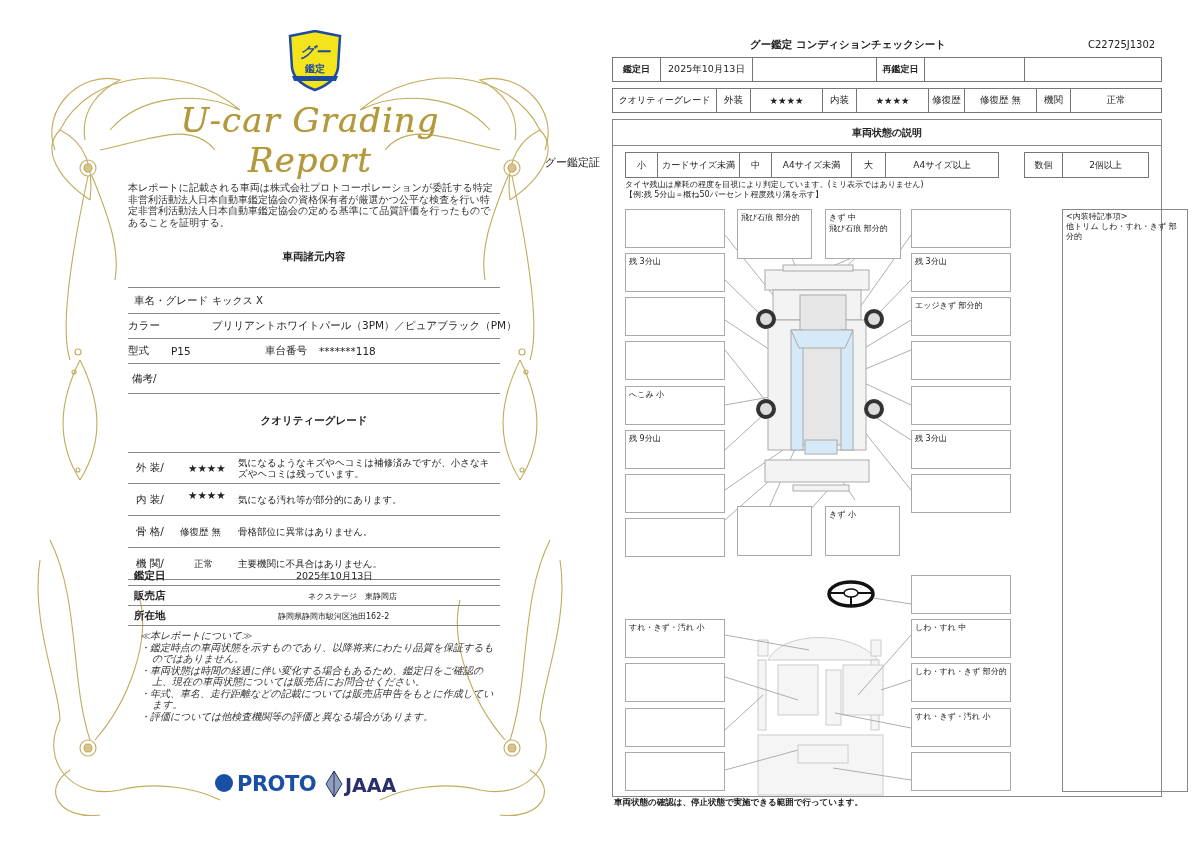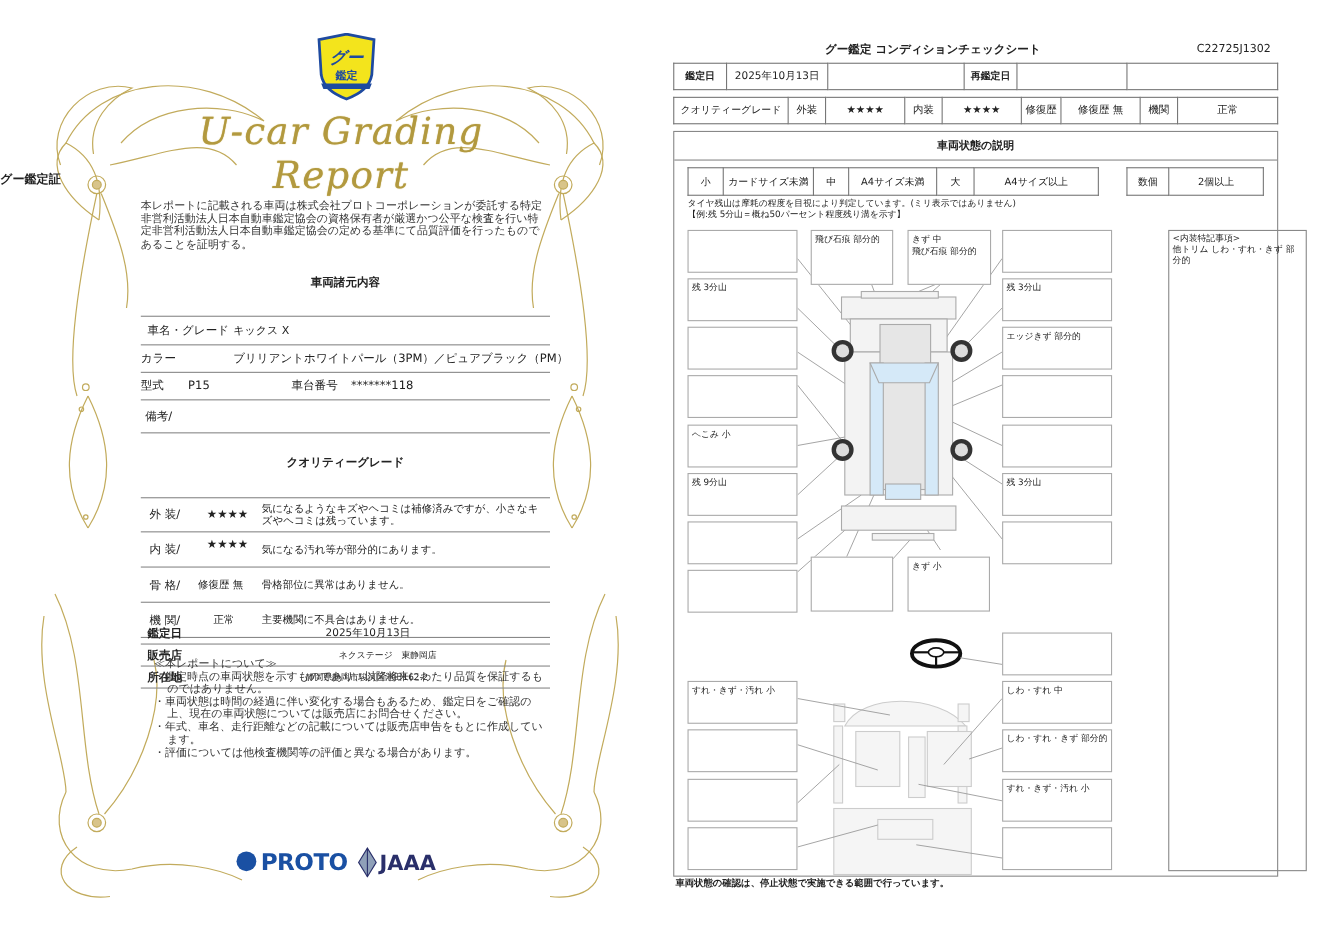--- a/index.html
+++ b/index.html
@@ -6,28 +6,28 @@
   html, body { width: 1200px; height: 848px; background: #fff; overflow: hidden; }
   body { position: relative; font-family: "DejaVu Sans", "Liberation Sans", sans-serif; color: #222; }
 
   
   #cert { position: absolute; left: 0; top: 0; width: 600px; height: 848px; }
   #ornament { position: absolute; left: 0; top: 0; width: 600px; height: 848px; }
   .badge { position: absolute; left: 286px; top: 30px; width: 58px; height: 62px; }
   .title-script { position: absolute; left: 150px; top: 100px; width: 320px; text-align: center;
     font-family: "DejaVu Serif", serif; font-style: italic; font-size: 34px; color: #b2993f;
     letter-spacing: 1px; text-shadow: 0 0 1px #c8b25a; }
-  .cert-sub { position: absolute; left: 0; width: 600px; top: 155px; text-align: left; font-size: 11px; font-weight: bold; }
+  .cert-sub { position: absolute; left: 0; width: 600px; top: 155px; text-align: right; font-size: 11px; font-weight: normal; }
   .cert-intro { position: absolute; left: 128px; top: 182px; width: 370px; font-size: 10px; line-height: 11.5px; color: #333; font-family: "DejaVu Serif", serif; }
   .sec-title { position: absolute; left: 128px; width: 372px; text-align: center; font-size: 10.5px; font-weight: bold; }
   .rows { position: absolute; left: 128px; width: 372px; }
   .row { position: relative; border-bottom: 1.5px solid #888; font-size: 10.5px; }
   .row span { position: absolute; top: 50%; transform: translateY(-50%); white-space: nowrap; }
   .row.toprule { border-top: 1.5px solid #888; margin-top: 17px; }
-  .notes { position: absolute; left: 140px; top: 598px; width: 360px; font-size: 10px; line-height: 11.5px; font-family: "DejaVu Serif", serif; color: #333; }
+  .notes { position: absolute; left: 140px; top: 630px; width: 360px; font-size: 10px; line-height: 11.5px; font-family: "DejaVu Serif", serif; color: #333; font-style: italic; }
   .notes .li { padding-left: 12px; text-indent: -12px; }
   .logos { position: absolute; left: 215px; top: 770px; width: 200px; height: 30px; }
   .proto { position: absolute; left: 0; top: 2px; font-size: 21px; font-weight: 900; color: #1a50a3; letter-spacing: -0.5px; }
   .proto-mark { position: absolute; left: 0; top: 4px; width: 18px; height: 18px; border-radius: 50%; background: #1a50a3; }
   .jaaa { position: absolute; left: 130px; top: 4px; font-size: 19px; font-weight: bold; color: #2a2f6a; }
 
   
   #sheet { position: absolute; left: 600px; top: 0; width: 600px; height: 848px; font-size: 9.5px; }
   .sh-title { position: absolute; left: 150px; top: 38px; font-size: 10.5px; font-weight: bold; }
   .sh-code { position: absolute; left: 488px; top: 39px; font-size: 10px; }

